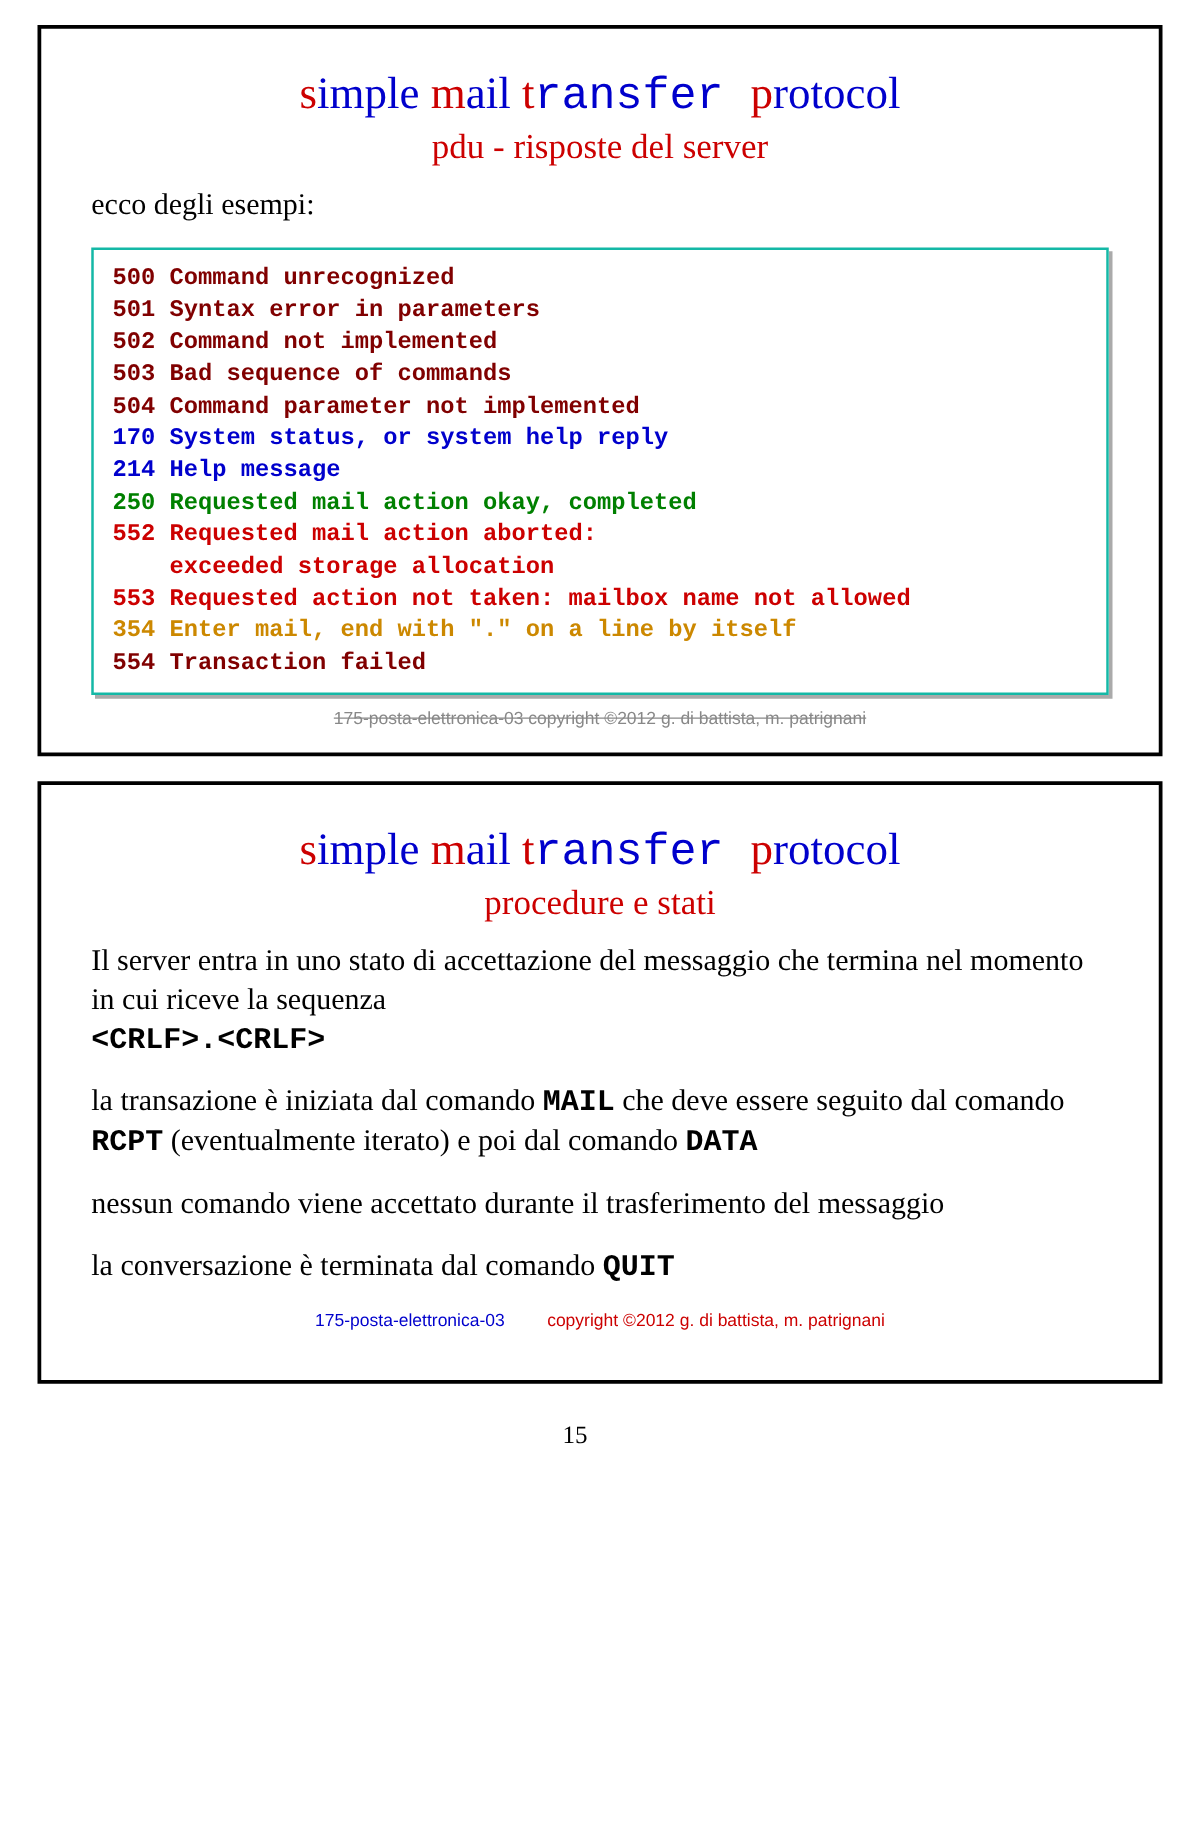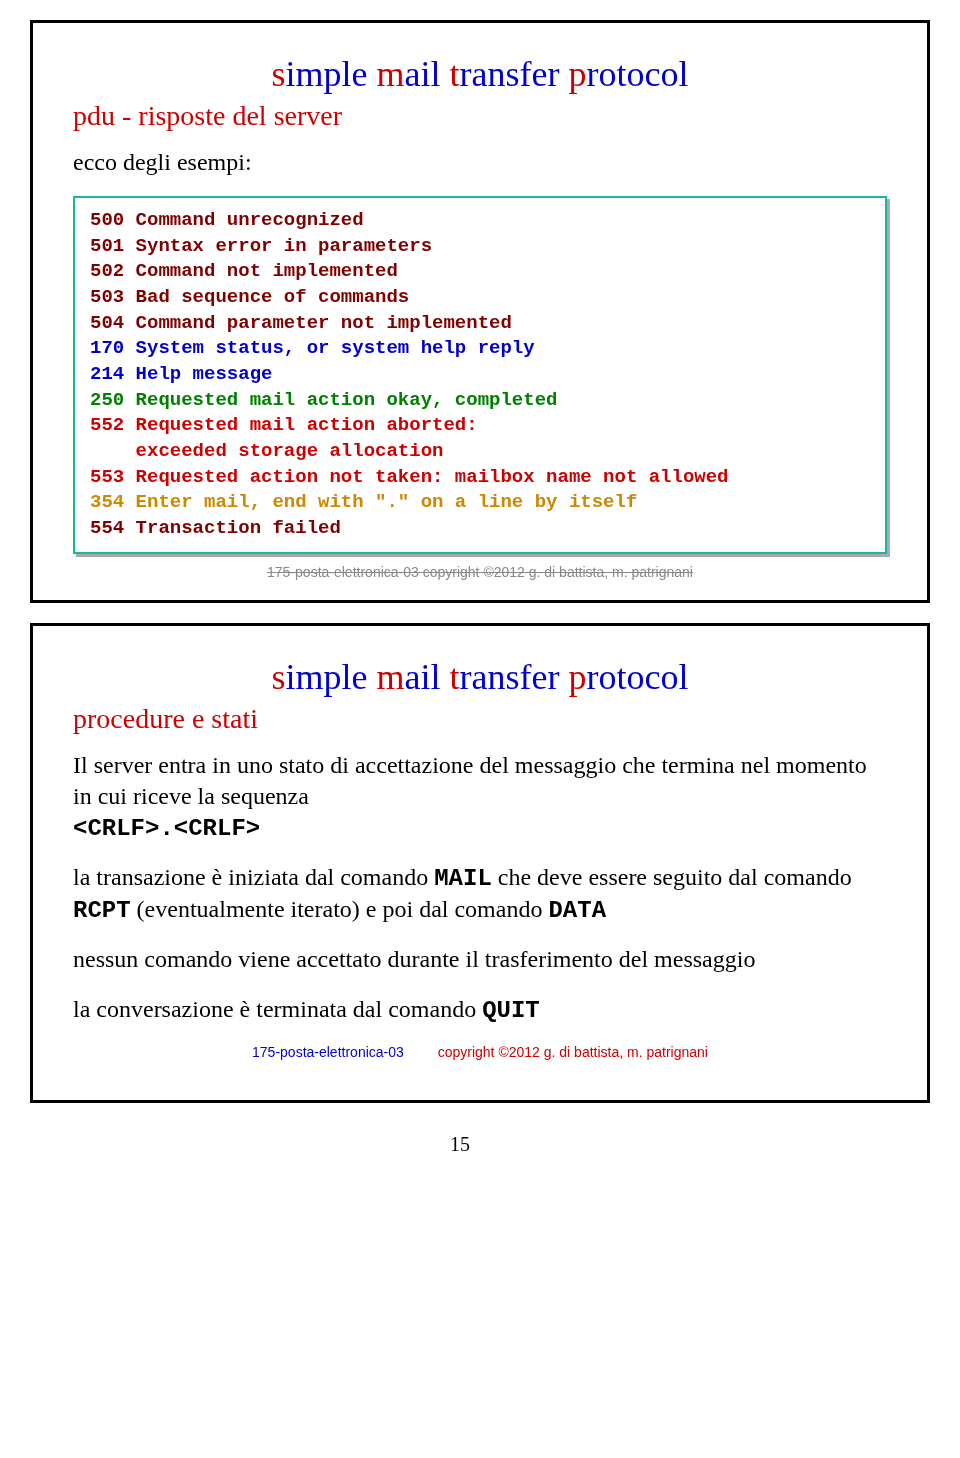--- a/index.html
+++ b/index.html
@@ -15,21 +15,21 @@
     padding: 30px 40px 20px 40px;
     position: relative;
     box-sizing: border-box;
   }
   .title {
     text-align: center;
     font-size: 36px;
     margin-bottom: 5px;
   }
   .subtitle {
-    text-align: left;
+    text-align: center;
     font-size: 28px;
     color: #c00;
     margin-bottom: 15px;
   }
   .body-text {
     font-size: 24px;
     color: #000;
     margin-bottom: 18px;
     line-height: 1.3;
   }
@@ -63,21 +63,21 @@
     font-family: Arial, sans-serif;
     color: #888;
     text-decoration: line-through;
     margin-top: -5px;
   }
   .t-s { color: #c00; }
   .t-imple { color: #0000cc; }
   .t-m { color: #c00; }
   .t-ail { color: #0000cc; }
   .t-t { color: #c00; }
-  .t-ransfer { color: #0000cc; }
+  .t-ransfer { color: #0000cc; font-family: Liberation Mono, monospace; }
   .t-p { color: #c00; }
   .t-rotocol { color: #0000cc; }
   .mono { font-family: 'Courier New', monospace; font-weight: bold; }
   .page-num {
     text-align: center;
     font-size: 20px;
     padding: 10px 40px 20px 0;
     font-family: 'Times New Roman', serif;
   }
 </style>

